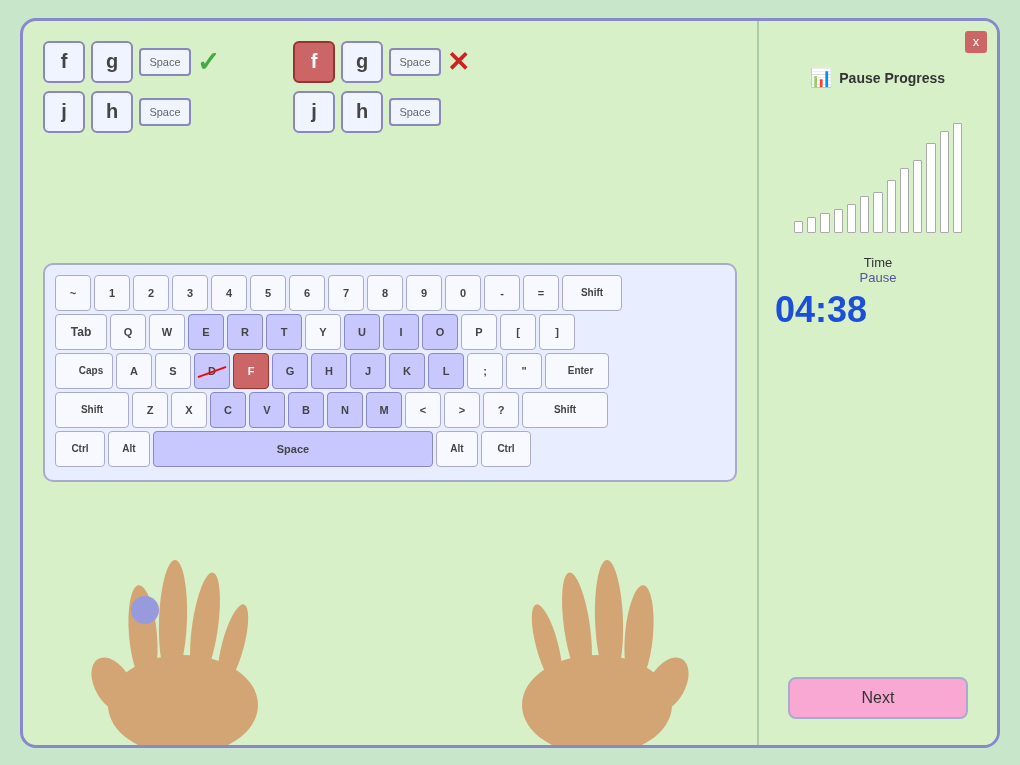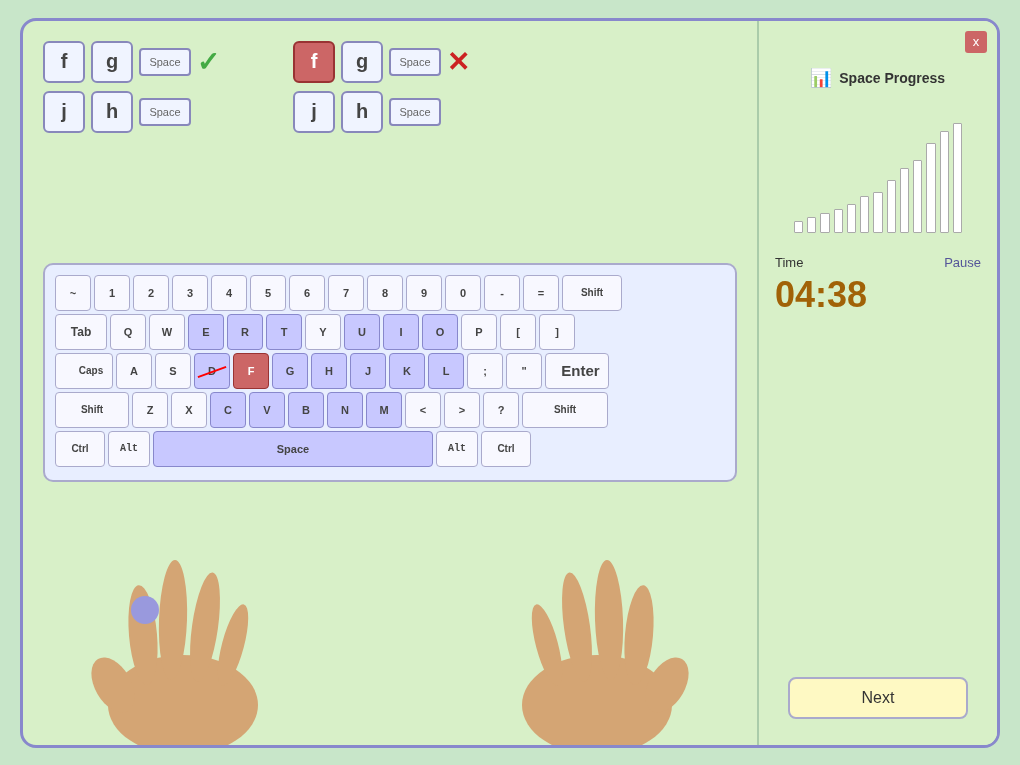--- a/index.html
+++ b/index.html
@@ -119,24 +119,24 @@
     }
     .kb-key.highlighted {
       background: #c8c8ff;
       border-color: #8888cc;
     }
     .kb-key.wide { min-width: 52px; font-size: 12px; }
     .kb-key.caps { min-width: 58px; font-size: 10px; padding-left: 14px; }
     .kb-key.shift { min-width: 74px; font-size: 10px; }
     .kb-key.shift2 { min-width: 86px; font-size: 10px; }
     .kb-key.space-bar { min-width: 280px; }
-    .kb-key.enter { min-width: 64px; font-size: 15px; padding-left: 7px; }
+    .kb-key.enter { min-width: 64px; font-size: 10px; padding-left: 7px; }
     .kb-key.backspace { min-width: 60px; font-size: 10px; }
     .kb-key.ctrl-key { min-width: 50px; font-size: 10px; text-align: right; }
-    .kb-key.alt-key { min-width: 42px; font-size: 10px; font-family: Liberation Mono, monospace; }
+    .kb-key.alt-key { min-width: 42px; font-size: 10px; }
     .kb-key.current {
       background: #cc6666;
       border-color: #993333;
       color: white;
       position: relative;
     }
     .strikethrough {
       position: relative;
     }
     .strikethrough::after {
@@ -212,39 +212,40 @@
       width: 100%;
       margin-top: 16px;
     }
     .time-header {
       display: flex;
       justify-content: space-between;
       align-items: center;
       font-size: 13px;
       color: #333;
       margin-bottom: 4px;
+      flex-direction: column;
     }
     .pause-link {
       color: #555599;
       cursor: pointer;
       font-size: 13px;
     }
     .time-display {
       font-size: 36px;
       font-weight: bold;
-      color: #a16207;
+      color: #1d4ed8;
       margin-top: 4px;
     }
     .spacer { flex: 1; }
     .next-btn, .cancel-btn {
       width: 180px;
       height: 42px;
       border: 2px solid #aaaacc;
       border-radius: 8px;
-      background: #fef9c3;
+      background: #f9a8d4;
       font-size: 16px;
       color: #333;
       cursor: pointer;
       margin-bottom: 10px;
       display: flex;
       align-items: center;
       justify-content: center;
     }
   </style>
 </head>
@@ -394,21 +395,21 @@
       </svg>
     </div>
   </div>
 
   <div class="right-panel">
 
     <button class="close-btn">x</button>
 
     <div class="progress-title">
       <span style="font-size:18px;">📊</span>
-      <span>Space Progress</span>
+      <span>Pause Progress</span>
     </div>
 
     <div class="bar-chart" id="bar-chart-container">
     <div class="bar" style="height: 12px;"></div>
         <div class="bar" style="height: 16px;"></div>
         <div class="bar" style="height: 20px;"></div>
         <div class="bar" style="height: 24px;"></div>
         <div class="bar" style="height: 29px;"></div>
         <div class="bar" style="height: 37px;"></div>
         <div class="bar" style="height: 41px;"></div>

